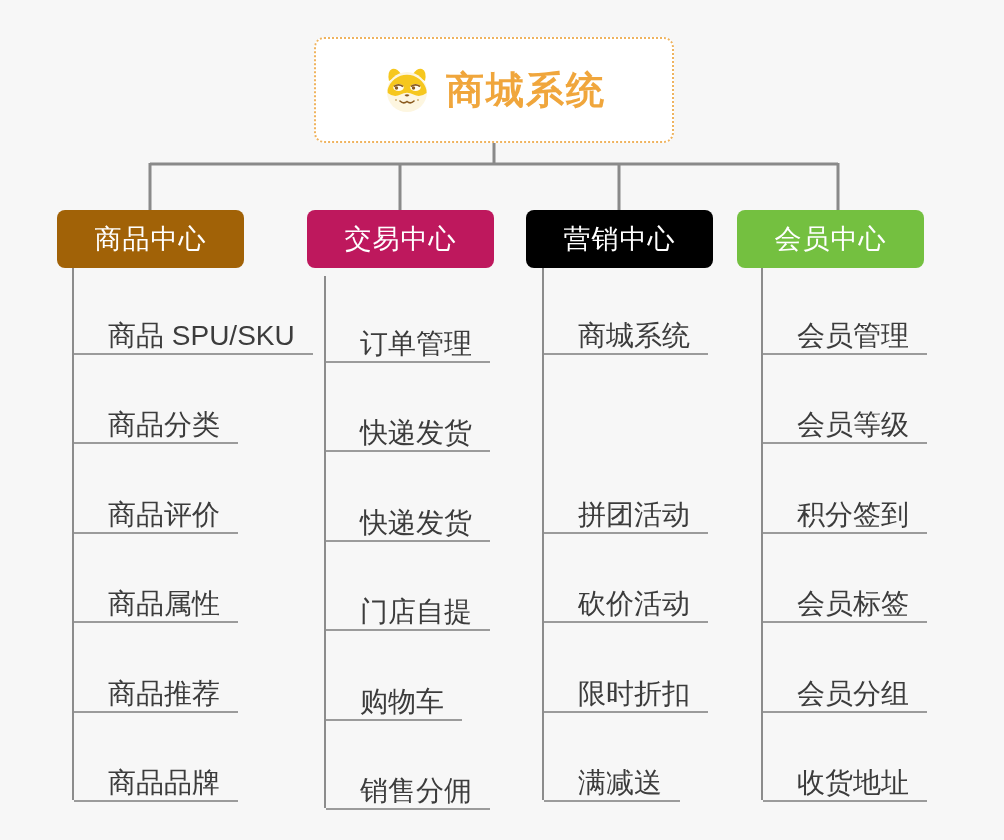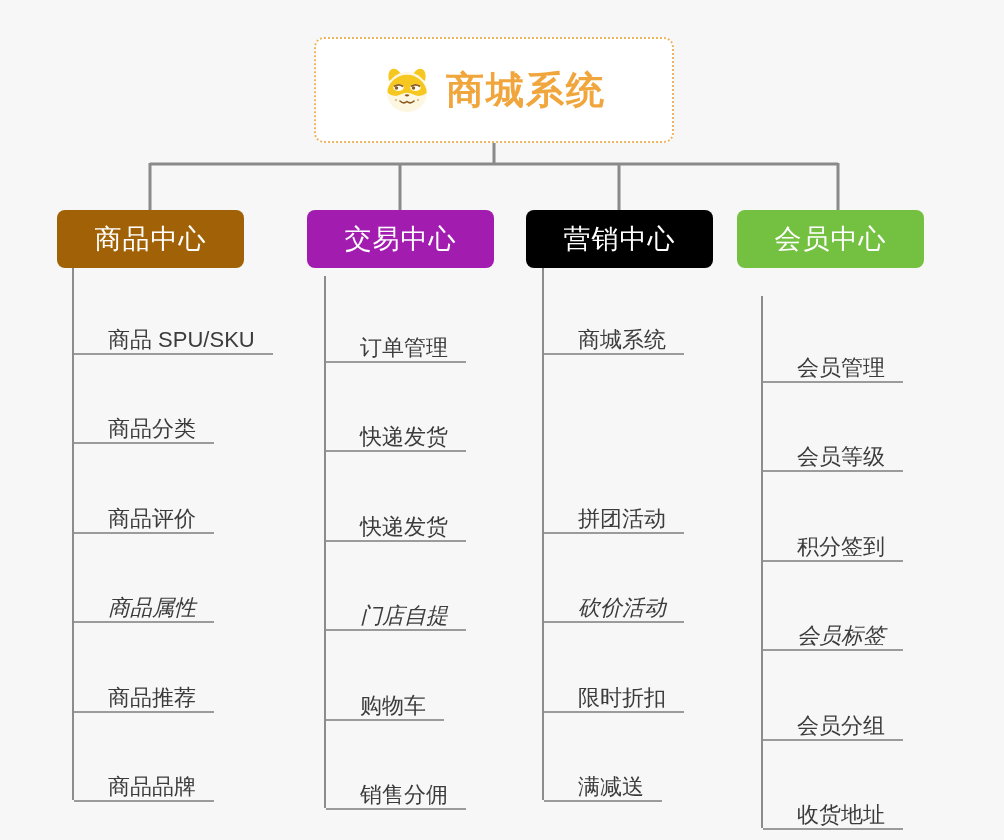--- a/index.html
+++ b/index.html
@@ -53,40 +53,40 @@
   .b-3{left:737px;}
   
   .branch-col{
     position:absolute;top:268px;height:532px;width:230px;
     border-left:2px solid #8c8c8c;
     box-sizing:content-box;
   }
   .col-0{left:72px;}
   .col-1{left:324px;margin-top:8px;}
   .col-2{left:542px;}
-  .col-3{left:761px;margin-top:28px;}
+  .col-3{left:761px;}
   
   .leaf{
     position:absolute;left:0;
     height:40px;
     width:max-content;
     box-sizing:content-box;
     border-bottom:2px solid #9b9b9b;
     padding:0 18px 0 34px;
     display:flex;align-items:flex-end;
-    font-size:22px;
+    font-size:28px;
     color:#3c3c3c;
     white-space:nowrap;
     line-height:1.25;
     cursor:pointer;
   }
   .r-0{top:45px;}
   .r-1{top:134px;}
   .r-2{top:224px;}
-  .r-3{top:313px;font-style:italic;}
+  .r-3{top:313px;}
   .r-4{top:403px;}
   .r-5{top:492px;}
 </style>
 </head>
 <body>
 
 <div class="canvas">
 
   <svg class="connectors" viewBox="0 0 1004 840" xmlns="http://www.w3.org/2000/svg">
     <path d="M494 143 L494 164 M150 164 L838 164 M150 163 L150 210 M400 163 L400 210 M619 163 L619 210 M838 163 L838 210" stroke="#8a8a8a" stroke-width="3" fill="none"></path>
@@ -108,21 +108,21 @@
       <path d="M18 34 Q21.5 37.5 25 34.5 Q28.5 37.5 32 34" stroke="#8a5a1e" stroke-width="1.6" fill="none" stroke-linecap="round"></path>
       <circle cx="14" cy="33" r="0.9" fill="#c9a96a"></circle>
       <circle cx="36" cy="33" r="0.9" fill="#c9a96a"></circle>
     </svg>
     <span class="root-title">商城系统</span>
   </div>
 
   <div class="branch-box b-0" style="background-color: #a16207;">
     <span>商品中心</span>
   </div>
-  <div class="branch-box b-1" style="background-color: #a21caf;">
+  <div class="branch-box b-1" style="background-color: #be185d;">
     <span>交易中心</span>
   </div>
   <div class="branch-box b-2" style="background-color: #000000;">
     <span>营销中心</span>
   </div>
   <div class="branch-box b-3" style="background-color: rgb(116, 192, 64);">
     <span>会员中心</span>
   </div>
 
   <div class="branch-col col-0">

